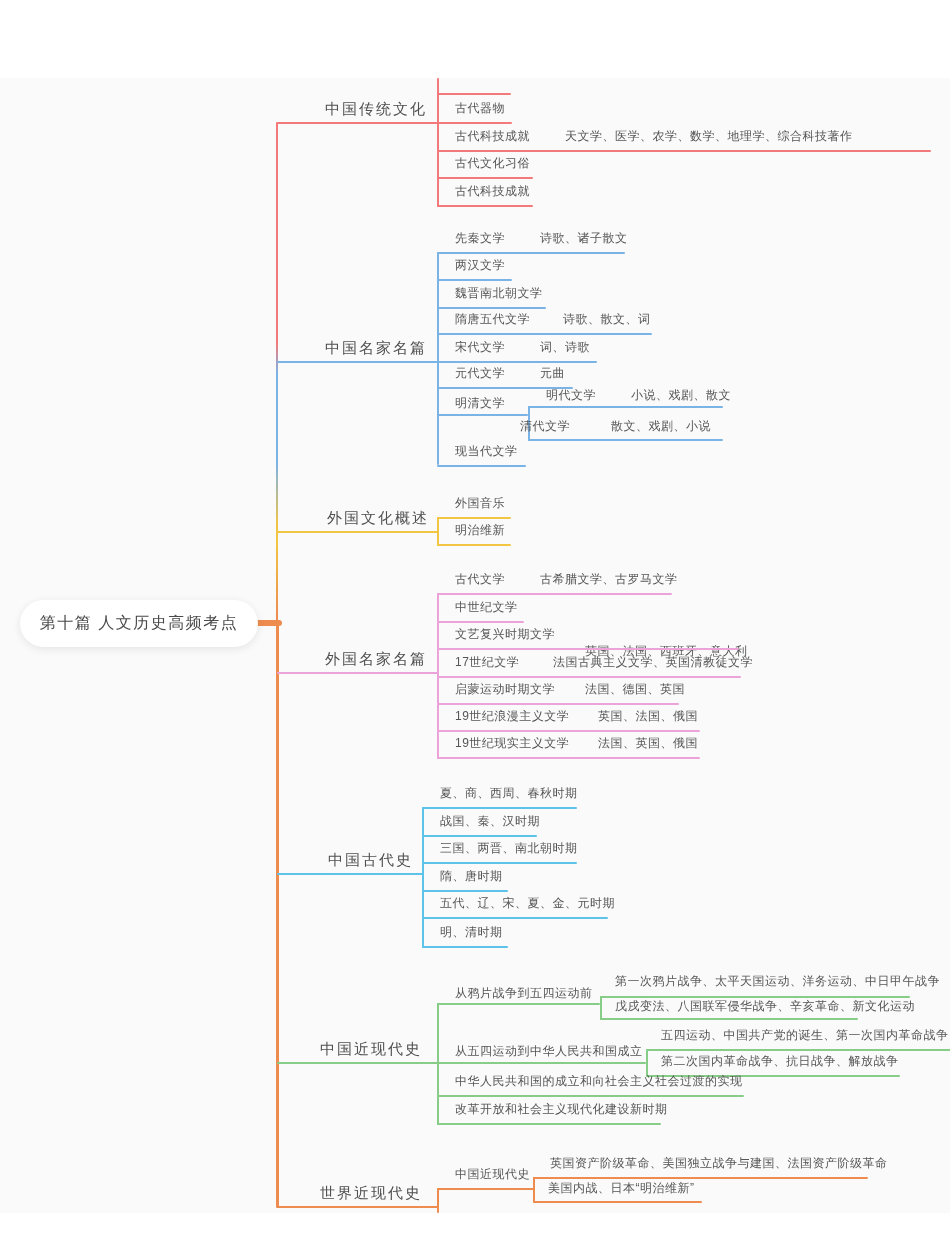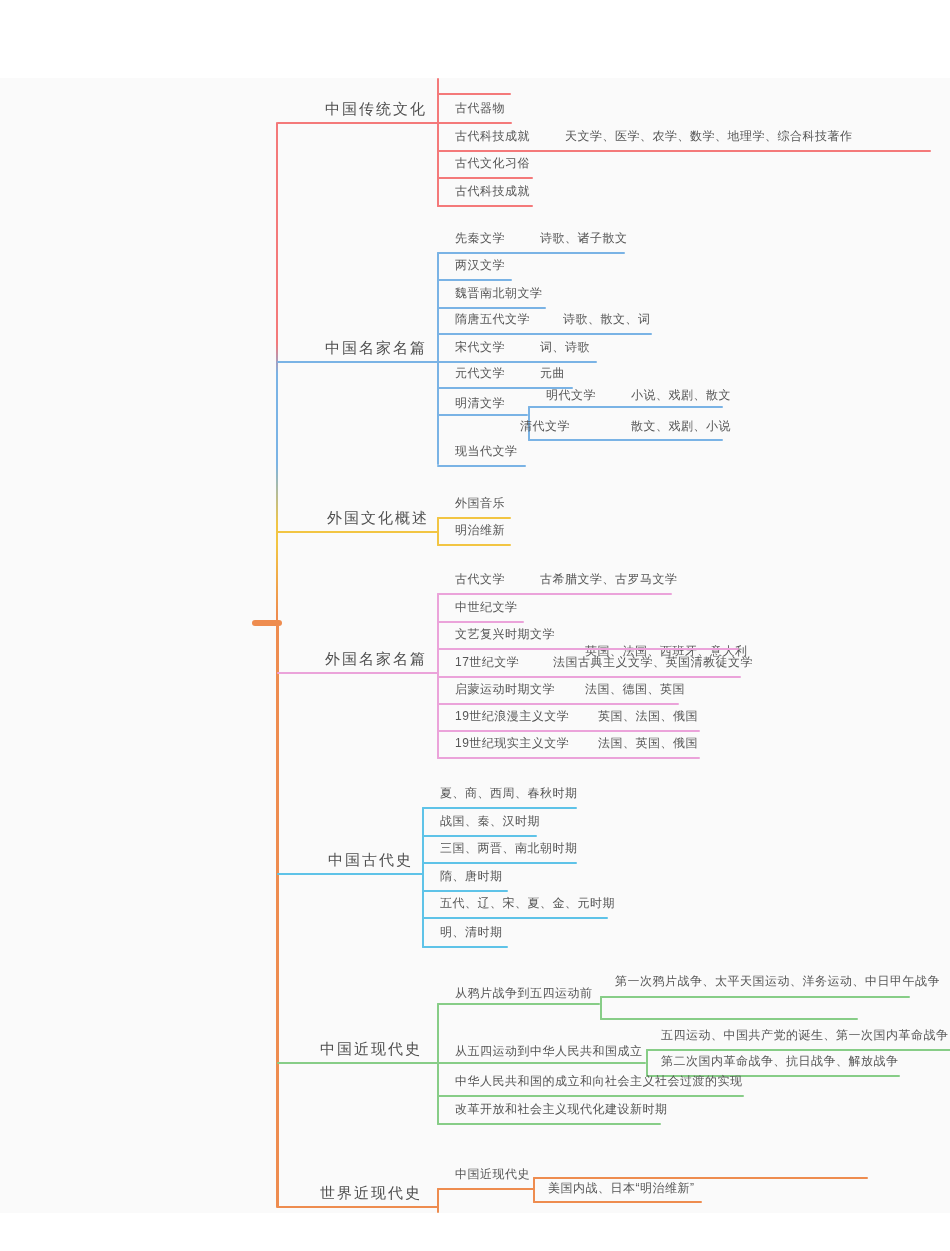--- a/index.html
+++ b/index.html
@@ -19,20 +19,21 @@
 </style>
 </head>
 <body>
 
 <div id="page">
   <div id="canvas"></div>
 
   <i class="v" id="trunk-top"></i>
   <i class="v" id="trunk-bottom"></i>
   <i id="root-connector"></i>
+  <div id="root-pill">第十篇  人文历史高频考点</div>
 
   <span class="bt" style="left:325px;top:99px">中国传统文化</span>
   <i class="h" style="left:277px;top:122px;width:162px;background:#f4797a"></i>
   <i class="v" style="left:437px;top:78px;height:129px;background:#f4797a"></i>
   <i class="h" style="left:437px;top:93px;width:74px;background:#f4797a"></i>
   <span class="t" style="left:455px;top:101px">古代器物</span>
   <i class="h" style="left:437px;top:122px;width:75px;background:#f4797a"></i>
   <span class="t" style="left:455px;top:129px">古代科技成就</span>
   <span class="t" style="left:565px;top:129px">天文学、医学、农学、数学、地理学、综合科技著作</span>
   <i class="h" style="left:437px;top:150px;width:494px;background:#f4797a"></i>
@@ -60,21 +61,21 @@
   <span class="t" style="left:455px;top:366px">元代文学</span>
   <span class="t" style="left:540px;top:366px">元曲</span>
   <i class="h" style="left:437px;top:387px;width:136px;background:#7ab3e5"></i>
   <span class="t" style="left:455px;top:396px">明清文学</span>
   <i class="h" style="left:437px;top:414px;width:91px;background:#7ab3e5"></i>
   <i class="v" style="left:528px;top:406px;height:35px;background:#7ab3e5"></i>
   <span class="t" style="left:546px;top:388px">明代文学</span>
   <span class="t" style="left:631px;top:388px">小说、戏剧、散文</span>
   <i class="h" style="left:528px;top:406px;width:195px;background:#7ab3e5"></i>
   <span class="t" style="left:520px;top:419px">清代文学</span>
-  <span class="t" style="left:631px;top:419px">散文、戏剧、小说</span>
+  <span class="t" style="left:611px;top:419px">散文、戏剧、小说</span>
   <i class="h" style="left:528px;top:439px;width:195px;background:#7ab3e5"></i>
   <span class="t" style="left:455px;top:444px">现当代文学</span>
   <i class="h" style="left:437px;top:465px;width:89px;background:#7ab3e5"></i>
 
   <span class="bt" style="left:327px;top:508px">外国文化概述</span>
   <i class="h" style="left:277px;top:531px;width:162px;background:#f2c543"></i>
   <i class="v" style="left:437px;top:517px;height:29px;background:#f2c543"></i>
   <span class="t" style="left:455px;top:496px">外国音乐</span>
   <i class="h" style="left:437px;top:517px;width:74px;background:#f2c543"></i>
   <span class="t" style="left:455px;top:523px">明治维新</span>
@@ -121,35 +122,37 @@
   <i class="h" style="left:422px;top:946px;width:86px;background:#5ec3e8"></i>
 
   <span class="bt" style="left:320px;top:1039px">中国近现代史</span>
   <i class="h" style="left:277px;top:1062px;width:162px;background:#87cd87"></i>
   <i class="v" style="left:437px;top:1003px;height:122px;background:#87cd87"></i>
   <span class="t" style="left:455px;top:986px">从鸦片战争到五四运动前</span>
   <i class="h" style="left:437px;top:1003px;width:163px;background:#87cd87"></i>
   <i class="v" style="left:600px;top:996px;height:24px;background:#87cd87"></i>
   <span class="t" style="left:615px;top:974px">第一次鸦片战争、太平天国运动、洋务运动、中日甲午战争</span>
   <i class="h" style="left:600px;top:996px;width:310px;background:#87cd87"></i>
+  <span class="t" style="left:615px;top:999px">戊戌变法、八国联军侵华战争、辛亥革命、新文化运动</span>
   <i class="h" style="left:600px;top:1018px;width:258px;background:#87cd87"></i>
   <span class="t" style="left:455px;top:1044px">从五四运动到中华人民共和国成立</span>
   <i class="h" style="left:437px;top:1062px;width:209px;background:#87cd87"></i>
   <i class="v" style="left:646px;top:1049px;height:28px;background:#87cd87"></i>
   <span class="t" style="left:661px;top:1028px">五四运动、中国共产党的诞生、第一次国内革命战争</span>
   <i class="h" style="left:646px;top:1049px;width:318px;background:#87cd87"></i>
   <span class="t" style="left:661px;top:1054px">第二次国内革命战争、抗日战争、解放战争</span>
   <i class="h" style="left:646px;top:1075px;width:254px;background:#87cd87"></i>
   <span class="t" style="left:455px;top:1074px">中华人民共和国的成立和向社会主义社会过渡的实现</span>
   <i class="h" style="left:437px;top:1095px;width:307px;background:#87cd87"></i>
   <span class="t" style="left:455px;top:1102px">改革开放和社会主义现代化建设新时期</span>
   <i class="h" style="left:437px;top:1123px;width:224px;background:#87cd87"></i>
 
   <span class="bt" style="left:320px;top:1183px">世界近现代史</span>
   <i class="h" style="left:277px;top:1206px;width:162px;background:#ee8c4f"></i>
   <i class="v" style="left:437px;top:1188px;height:25px;background:#ee8c4f"></i>
   <span class="t" style="left:455px;top:1167px">中国近现代史</span>
   <i class="h" style="left:437px;top:1188px;width:98px;background:#ee8c4f"></i>
   <i class="v" style="left:533px;top:1177px;height:26px;background:#ee8c4f"></i>
+  <span class="t" style="left:550px;top:1156px">英国资产阶级革命、美国独立战争与建国、法国资产阶级革命</span>
   <i class="h" style="left:533px;top:1177px;width:335px;background:#ee8c4f"></i>
   <span class="t" style="left:548px;top:1181px">美国内战、日本“明治维新”</span>
   <i class="h" style="left:533px;top:1201px;width:169px;background:#ee8c4f"></i>
 </div>
 
 </body></html>

